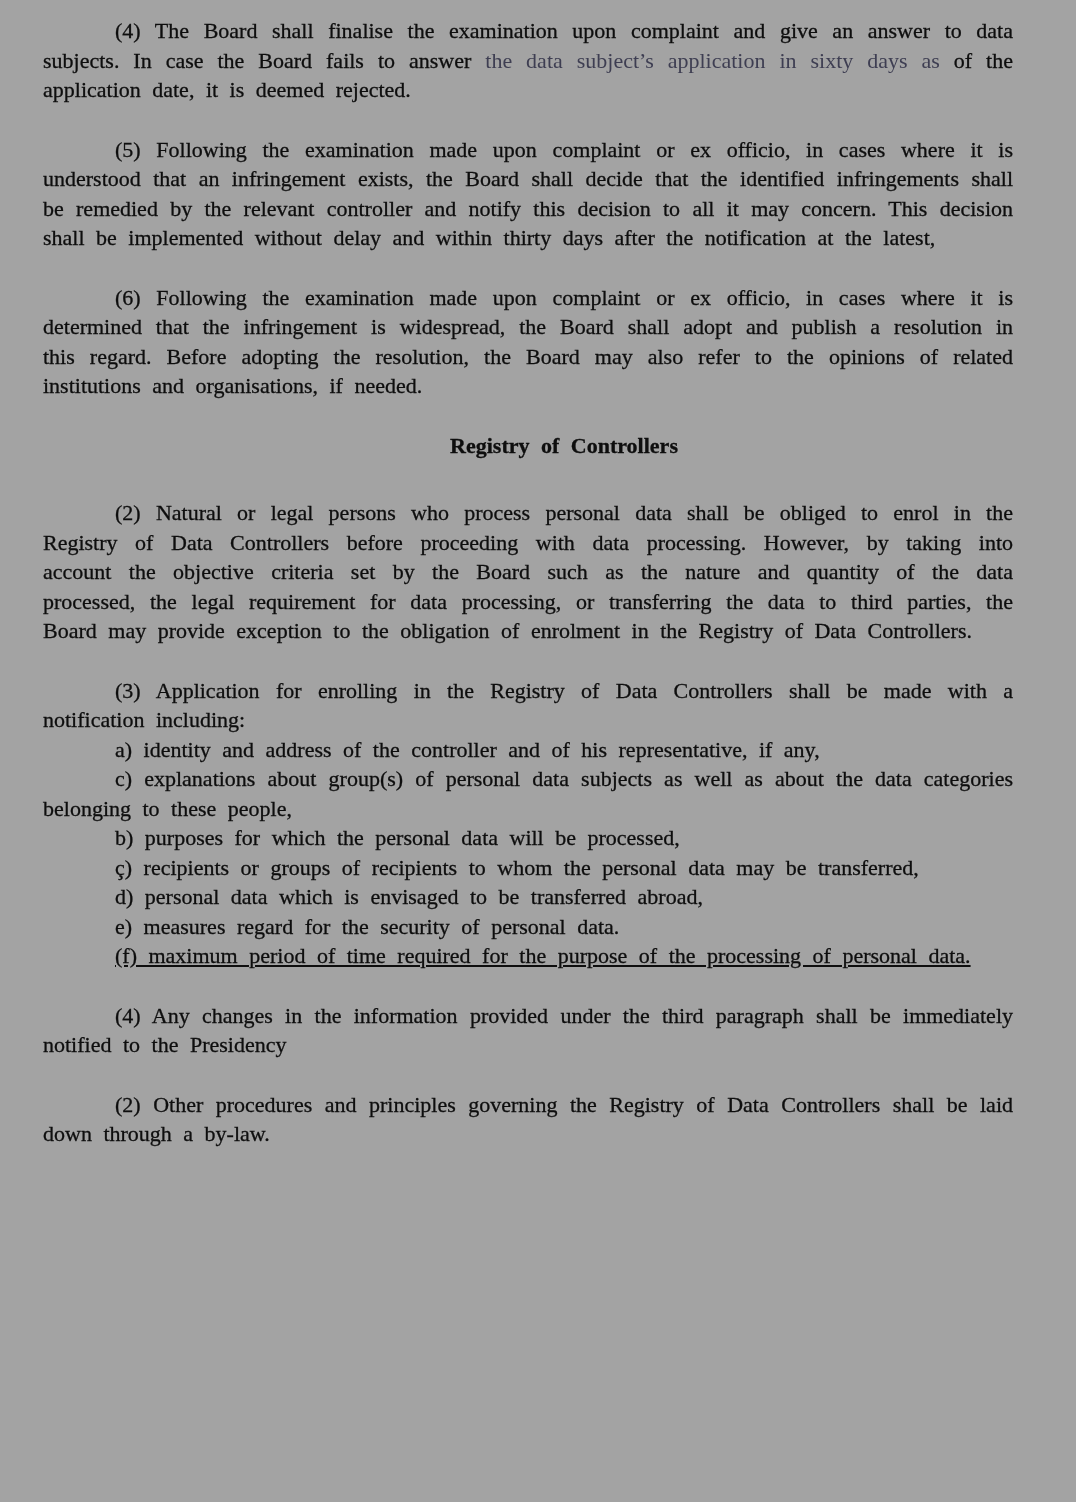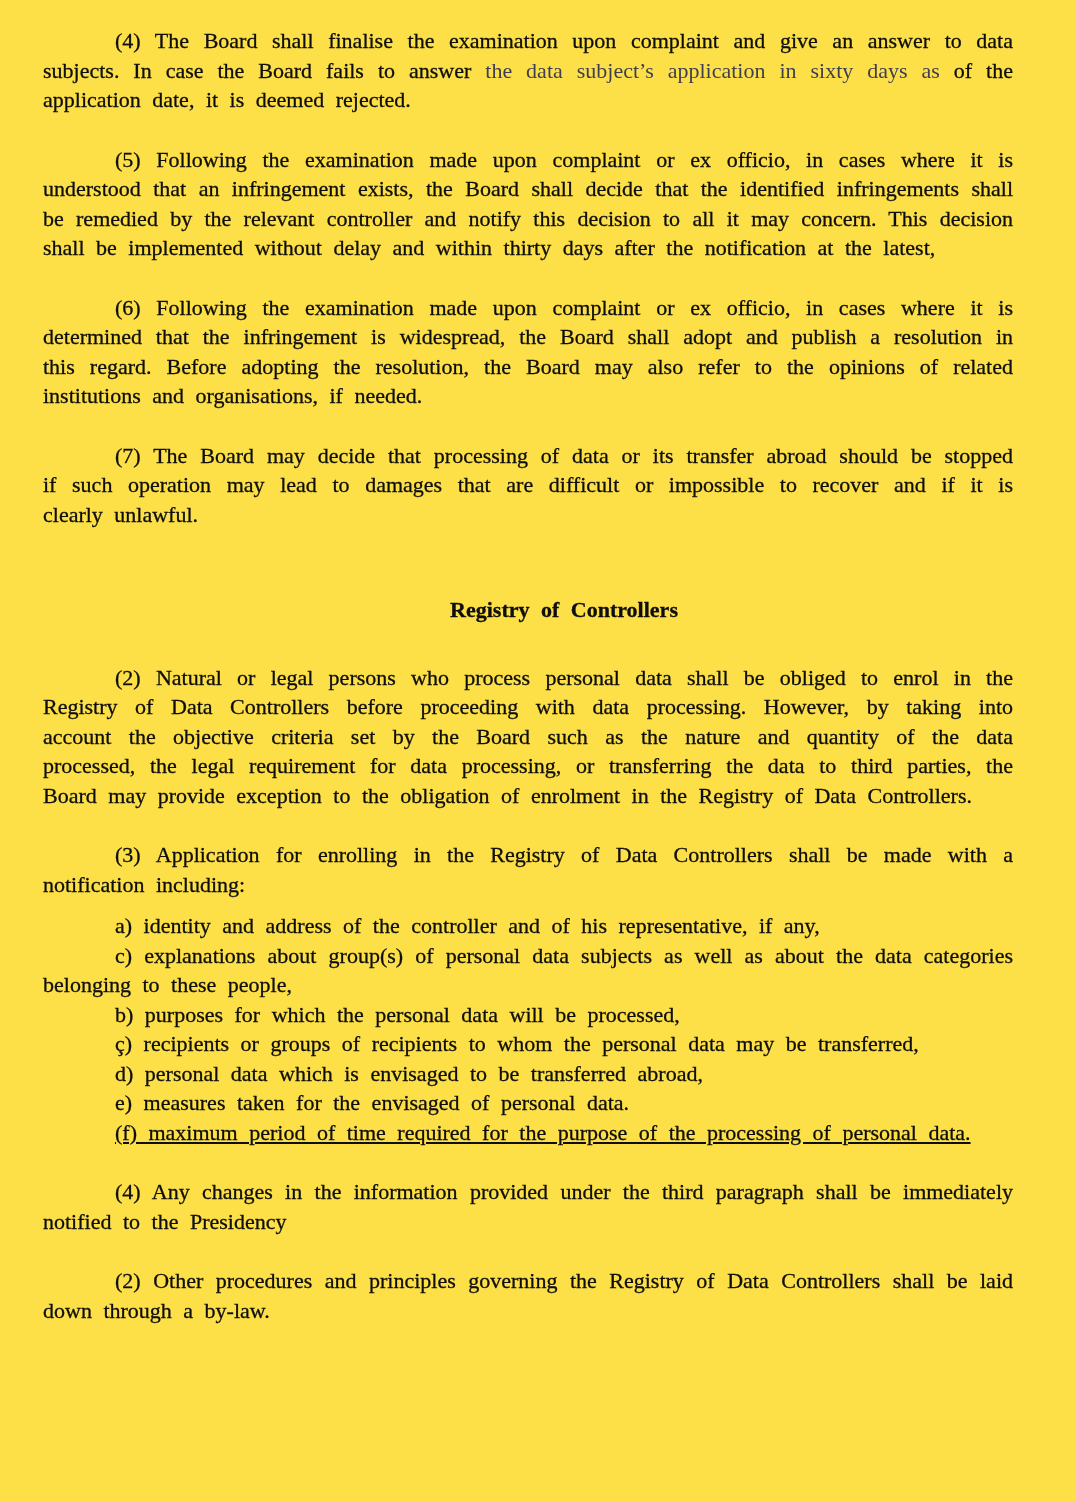--- a/index.html
+++ b/index.html
@@ -11,22 +11,22 @@
     width: 1076px;
     height: 1502px;
     overflow: hidden;
     font-family: "Liberation Serif", "DejaVu Serif", serif;
     color: #0e0e0e;
   }
   .page {
     box-sizing: border-box;
     width: 1076px;
     height: 1502px;
-    padding: 26px 63px 20px 43px;
-    background: #fde047;
+    padding: 16px 63px 20px 43px;
+    background: #a3a3a3;
   }
   .para {
     margin: 0 0 30px 0;
     font-size: 22px;
     line-height: 29.5px;
     text-align: justify;
     text-indent: 72px;
     word-spacing: 6px;
     -webkit-text-stroke: 0.3px currentColor;
   }
@@ -34,47 +34,46 @@
   .heading {
     font-weight: 700;
     text-align: center;
     margin-bottom: 38px;
   }
   .bold-run { font-weight: 700; }
   .muted-run { color: #3e3e52; -webkit-text-stroke: 0 transparent; }
   .list-item { margin-bottom: 0; }
   .list-item.last { margin-bottom: 30px; text-decoration: underline; }
   .para.tight { }
-  .p3-intro { margin-bottom: 12px; }
+  .p3-intro { margin-bottom: 0; }
 </style>
 </head>
 <body>
 
 <div class="page">
 
   <p class="para"><span>(4) The Board shall finalise the examination upon complaint and give an answer to data subjects. In case the Board fails to answer </span><span class="muted-run">the data subject’s application in sixty days as </span><span>of the application date, it is deemed rejected.</span></p>
 
   <p class="para">(5) Following the examination made upon complaint or ex officio, in cases where it is understood that an infringement exists, the Board shall decide that the identified infringements shall be remedied by the relevant controller and notify this decision to all it may concern. This decision shall be implemented without delay and within thirty days after the notification at the latest,</p>
 
   <p class="para">(6) Following the examination made upon complaint or ex officio, in cases where it is determined that the infringement is widespread, the Board shall adopt and publish a resolution in this regard. Before adopting the resolution, the Board may also refer to the opinions of related institutions and organisations, if needed.</p>
 
-  <p class="para gap-before-heading">(7) The Board may decide that processing of data or its transfer abroad should be stopped if such operation may lead to damages that are difficult or impossible to recover and if it is clearly unlawful.</p>
 
   <p class="para heading">Registry of Controllers</p>
 
 
   <p class="para">(2) Natural or legal persons who process personal data shall be obliged to enrol in the Registry of Data Controllers before proceeding with data processing. However, by taking into account the objective criteria set by the Board such as the nature and quantity of the data processed, the legal requirement for data processing, or transferring the data to third parties, the Board may provide exception to the obligation of enrolment in the Registry of Data Controllers.</p>
 
   <p class="para p3-intro">(3) Application for enrolling in the Registry of Data Controllers shall be made with a notification including:</p>
 
   <p class="para list-item">a) identity and address of the controller and of his representative, if any,</p>
   <p class="para list-item">c) explanations about group(s) of personal data subjects as well as about the data categories belonging to these people,</p>
   <p class="para list-item">b) purposes for which the personal data will be processed,</p>
   <p class="para list-item">ç) recipients or groups of recipients to whom the personal data may be transferred,</p>
   <p class="para list-item">d) personal data which is envisaged to be transferred abroad,</p>
-  <p class="para list-item">e) measures taken for the envisaged of personal data.</p>
+  <p class="para list-item">e) measures regard for the security of personal data.</p>
   <p class="para list-item last">(f) maximum period of time required for the purpose of the processing of personal data.</p>
 
   <p class="para tight">(4) Any changes in the information provided under the third paragraph shall be immediately notified to the Presidency</p>
 
   <p class="para">(2) Other procedures and principles governing the Registry of Data Controllers shall be laid down through a by-law.</p>
 
 </div>
 
 </body></html>

